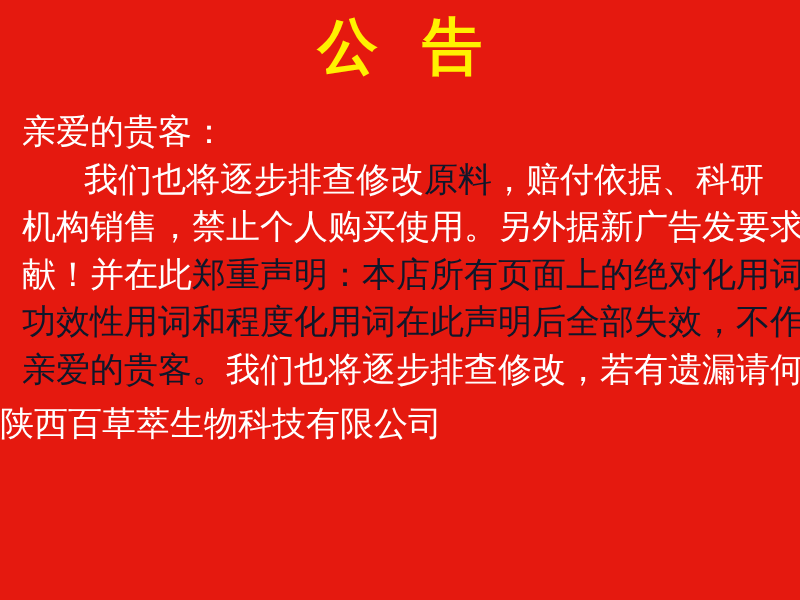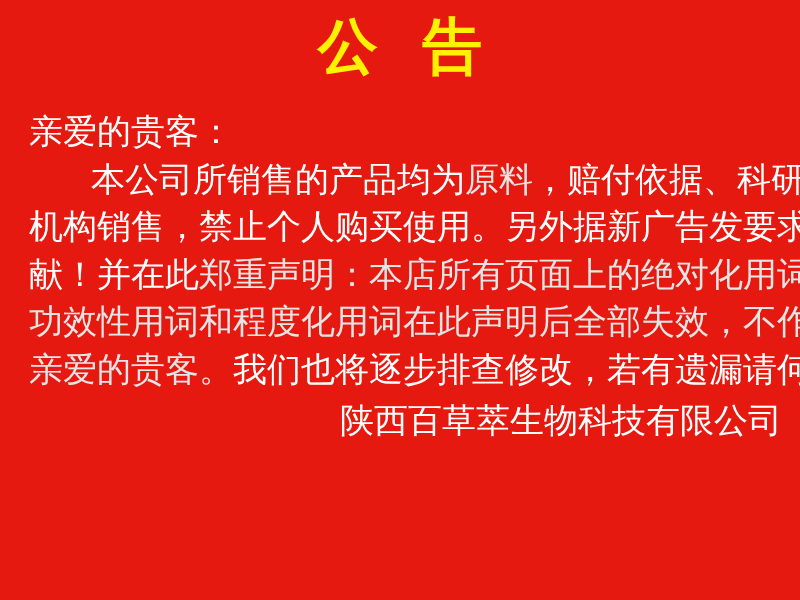--- a/index.html
+++ b/index.html
@@ -24,63 +24,62 @@
     text-align: center;
     color: #fff100;
     font-size: 60px;
     line-height: 1.1;
     font-weight: bold;
     letter-spacing: 14px;
     text-indent: 14px; 
   }
   .content {
     margin-top: 28px;
-    padding-left: 29px;
+    padding-left: 22px;
     padding-right: 8px;
     font-size: 34px;
     line-height: 47.6px;
     color: #ffffff;
     white-space: nowrap;
   }
   .line {
     height: 47.6px;
   }
   .indent {
     text-indent: 62px;
   }
   .yellow {
-    color: #e5e5e5;
+    color: #0f172a;
     font-family: Liberation Serif, serif;
   }
   .footer {
     margin-top: 7px;
-    padding-right: 18px;
-    text-align: right;
+    padding-right: 31px;
+    text-align: left;
     font-size: 34px;
     line-height: 44px;
     color: #ffffff;
     white-space: nowrap;
-    font-family: Liberation Mono, monospace;
   }
 </style>
 </head>
 <body>
 
 <div class="poster">
 
   <h1 class="title">公 告</h1>
 
   <div class="content">
 
     <div class="line">
       <span>亲爱的贵客：</span>
     </div>
 
     <div class="line indent">
-      <span>本公司所销售的产品均为</span><span class="yellow">原料</span><span>，赔付依据、科研</span>
+      <span>我们也将逐步排查修改</span><span class="yellow">原料</span><span>，赔付依据、科研</span>
     </div>
 
     <div class="line">
       <span>机构销售，禁止个人购买使用。另外据新广告发要求，</span>
     </div>
 
 
     <div class="line">
       <span>献！并在此</span><span class="yellow">郑重声明：本店所有页面上的绝对化用词，</span>
     </div>

